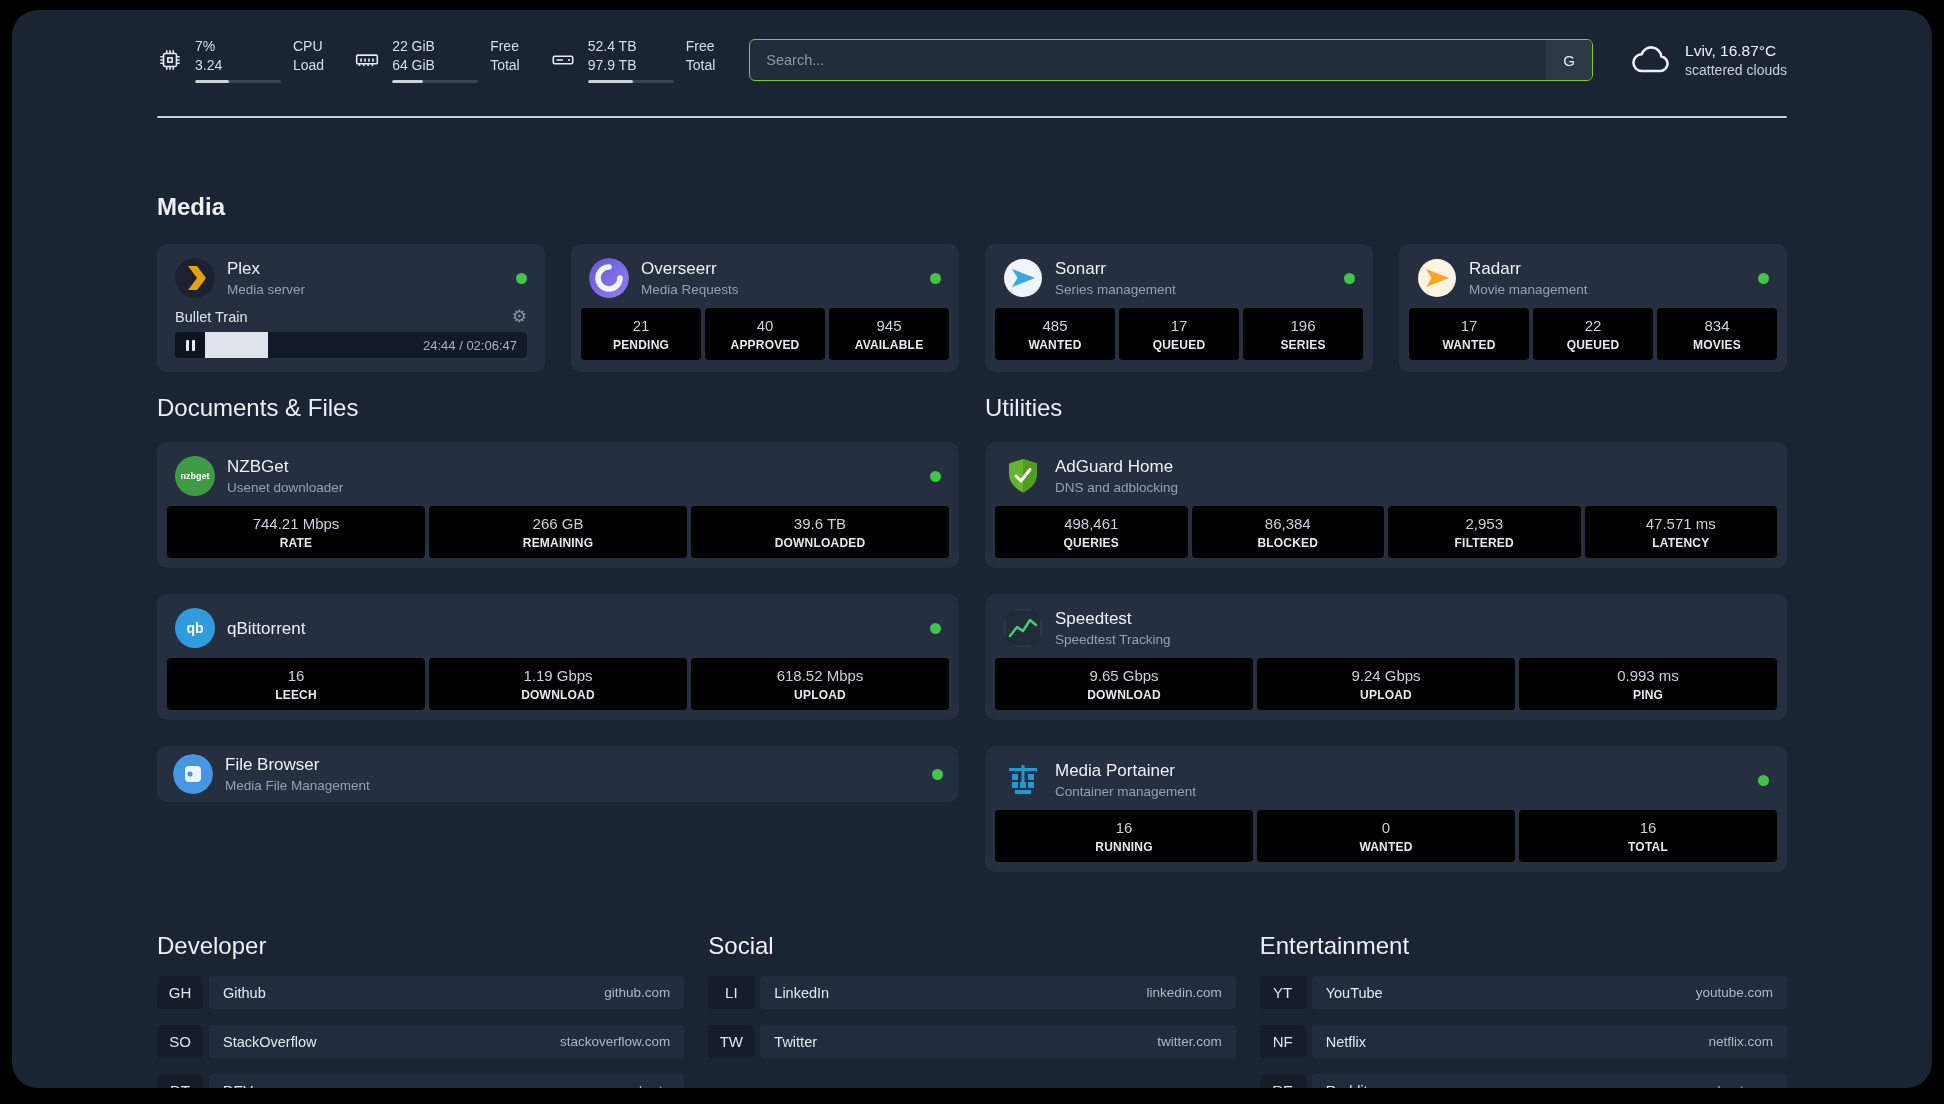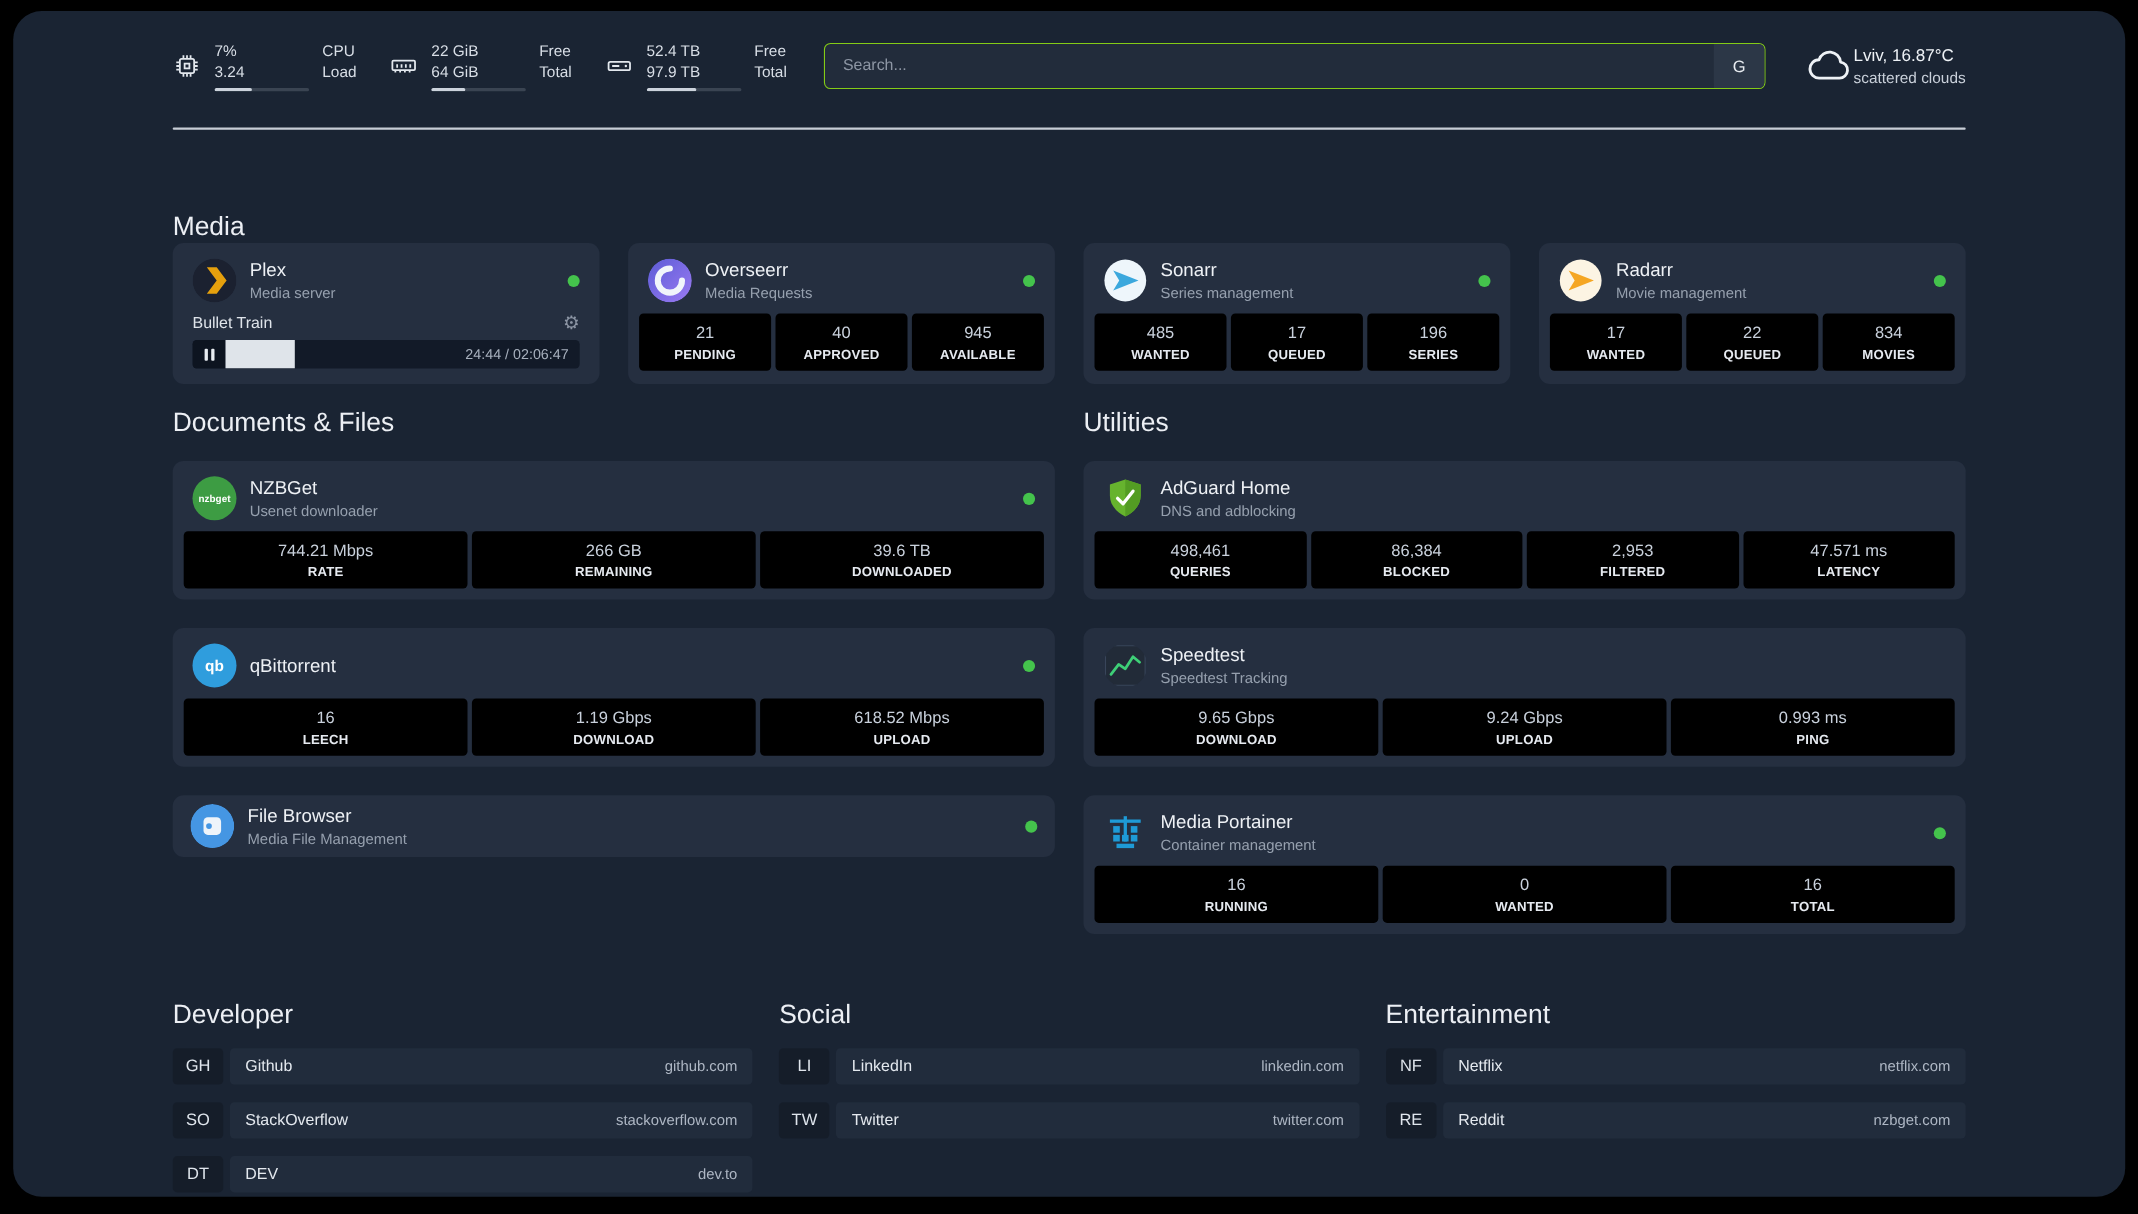--- a/index.html
+++ b/index.html
@@ -37,30 +37,30 @@
     color: #cfd6df; font-size: 14.5px; padding: 0 64px 0 16px; outline: none;
     font-family: "Liberation Sans", sans-serif;
   }
   .search-input::placeholder { color: #8d96a4; }
   .search-provider {
     position: absolute; right: 1px; top: 1px; bottom: 1px; width: 46px;
     background: #2c3747; border-radius: 0 5px 5px 0;
     display: flex; align-items: center; justify-content: center;
     color: #e7ebf0; font-size: 15px; cursor: pointer;
   }
-  .weather { display: flex; align-items: center; gap: 0; }
+  .weather { display: flex; align-items: center; gap: 12px; }
   .weather-loc { font-size: 15.5px; color: #eef2f6; line-height: 20px; }
   .weather-cond { font-size: 14px; color: #c9d0da; line-height: 19px; }
 
   .divider { height: 2px; background: #c7cdd6; margin-top: 33px; border-radius: 1px; }
 
   
   .section-title { font-size: 24px; font-weight: 500; color: #eceff4; }
   .media-section { margin-top: 75px; }
-  .media-section .section-title { margin-bottom: 0; }
+  .media-section .section-title { margin-bottom: 23px; font-weight: bold; }
   .grid4 { display: grid; grid-template-columns: repeat(4, 1fr); gap: 26px; align-items: stretch; }
 
   .card { background: #252f40; border-radius: 10px; padding: 10px; cursor: pointer; }
   .card-header { display: flex; align-items: center; gap: 12px; padding: 4px 8px 10px; }
   .card--plain { padding: 8px; }
   .card--plain .card-header { padding: 0 8px; }
   .app-icon {
     width: 40px; height: 40px; flex: 0 0 40px; border-radius: 50%;
     display: flex; align-items: center; justify-content: center; overflow: hidden;
   }
@@ -564,20 +564,27 @@
             <span class="bm-domain">twitter.com</span>
           </a>
         </div>
       </div>
     </section>
 
     <section>
       <h2 class="section-title">Entertainment</h2>
       <div class="bm-stack">
         <div class="bm-item">
+          <span class="bm-abbr">YT</span>
+          <a class="bm-bar">
+            <span class="bm-name">YouTube</span>
+            <span class="bm-domain">youtube.com</span>
+          </a>
+        </div>
+        <div class="bm-item">
           <span class="bm-abbr">NF</span>
           <a class="bm-bar">
             <span class="bm-name">Netflix</span>
             <span class="bm-domain">netflix.com</span>
           </a>
         </div>
         <div class="bm-item">
           <span class="bm-abbr">RE</span>
           <a class="bm-bar">
             <span class="bm-name">Reddit</span>

